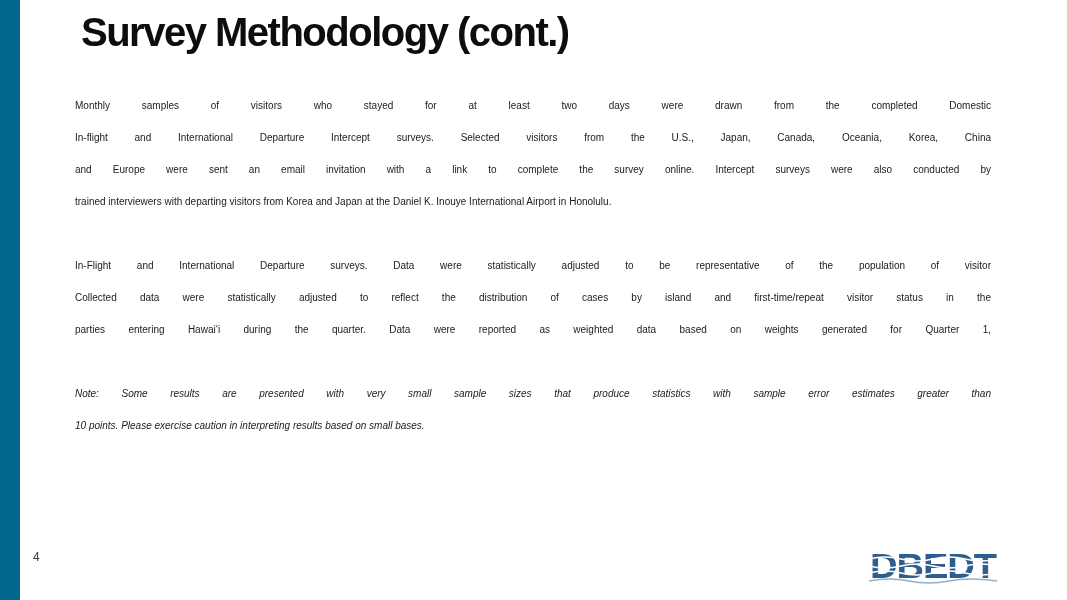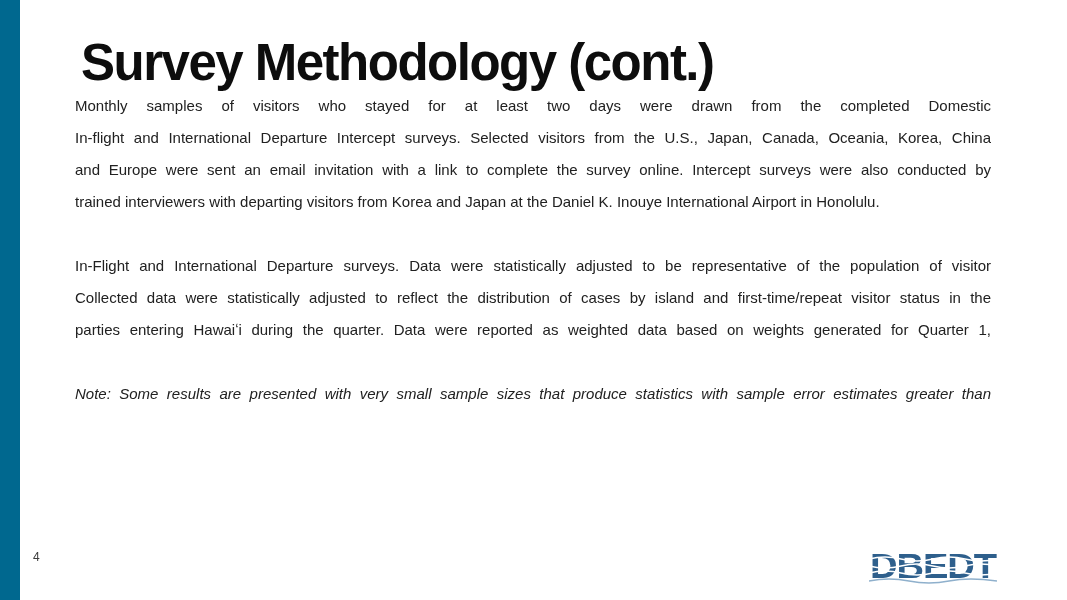--- a/index.html
+++ b/index.html
@@ -21,33 +21,32 @@
     top: 0;
     width: 20px;
     height: 600px;
     background: #00688F;
   }
   .title {
     position: absolute;
     left: 81px;
     top: 10px;
     width: 940px;
-    font-size: 51px;
+    font-size: 40px;
     font-weight: 700;
     letter-spacing: -1.5px;
     color: #0d0d0d;
     white-space: nowrap;
-    margin-top: 23px;
   }
   .body-text {
     position: absolute;
     left: 75px;
     top: 90px;
     width: 916px;
-    font-size: 15px;
+    font-size: 10px;
     color: #212121;
   }
   .para {
     margin: 0 0 32px 0;
   }
   .para.italic {
     font-style: italic;
     margin-top: 8px;
   }
   .line {
@@ -92,20 +91,21 @@
         <div class="line">and Europe were sent an email invitation with a link to complete the survey online. Intercept surveys were also conducted by</div>
         <div class="line last">trained interviewers with departing visitors from Korea and Japan at the Daniel K. Inouye International Airport in Honolulu.</div>
       </div>
       <div class="para">
         <div class="line">In-Flight and International Departure surveys. Data were statistically adjusted to be representative of the population of visitor</div>
         <div class="line">Collected data were statistically adjusted to reflect the distribution of cases by island and first-time/repeat visitor status in the</div>
         <div class="line">parties entering Hawaiʻi during the quarter. Data were reported as weighted data based on weights generated for Quarter 1,</div>
       </div>
       <div class="para italic">
         <div class="line">Note: Some results are presented with very small sample sizes that produce statistics with sample error estimates greater than</div>
+        <div class="line last">10 points. Please exercise caution in interpreting results based on small bases.</div>
       </div>
     </div>
 
   <div class="page-number">4</div>
 
   <svg class="logo" viewBox="0 0 128 40" xmlns="http://www.w3.org/2000/svg">
     <text x="64" y="31" text-anchor="middle" font-family="Liberation Sans, sans-serif" font-size="35" font-weight="bold" letter-spacing="-1" textLength="126" lengthAdjust="spacingAndGlyphs" fill="#2E5F8C">DBEDT</text>
     <path d="M0 12 Q 16 8, 32 12 T 64 12 T 96 12 T 128 12" fill="none" stroke-width="1.6" stroke="#ffffff"></path>
     <path d="M0 19 Q 16 23, 32 19 T 64 19 T 96 19 T 128 19" fill="none" stroke-width="1.6" stroke="#ffffff"></path>
     <path d="M0 26 Q 16 22, 32 26 T 64 26 T 96 26 T 128 26" fill="none" stroke-width="1.6" stroke="#ffffff"></path>

